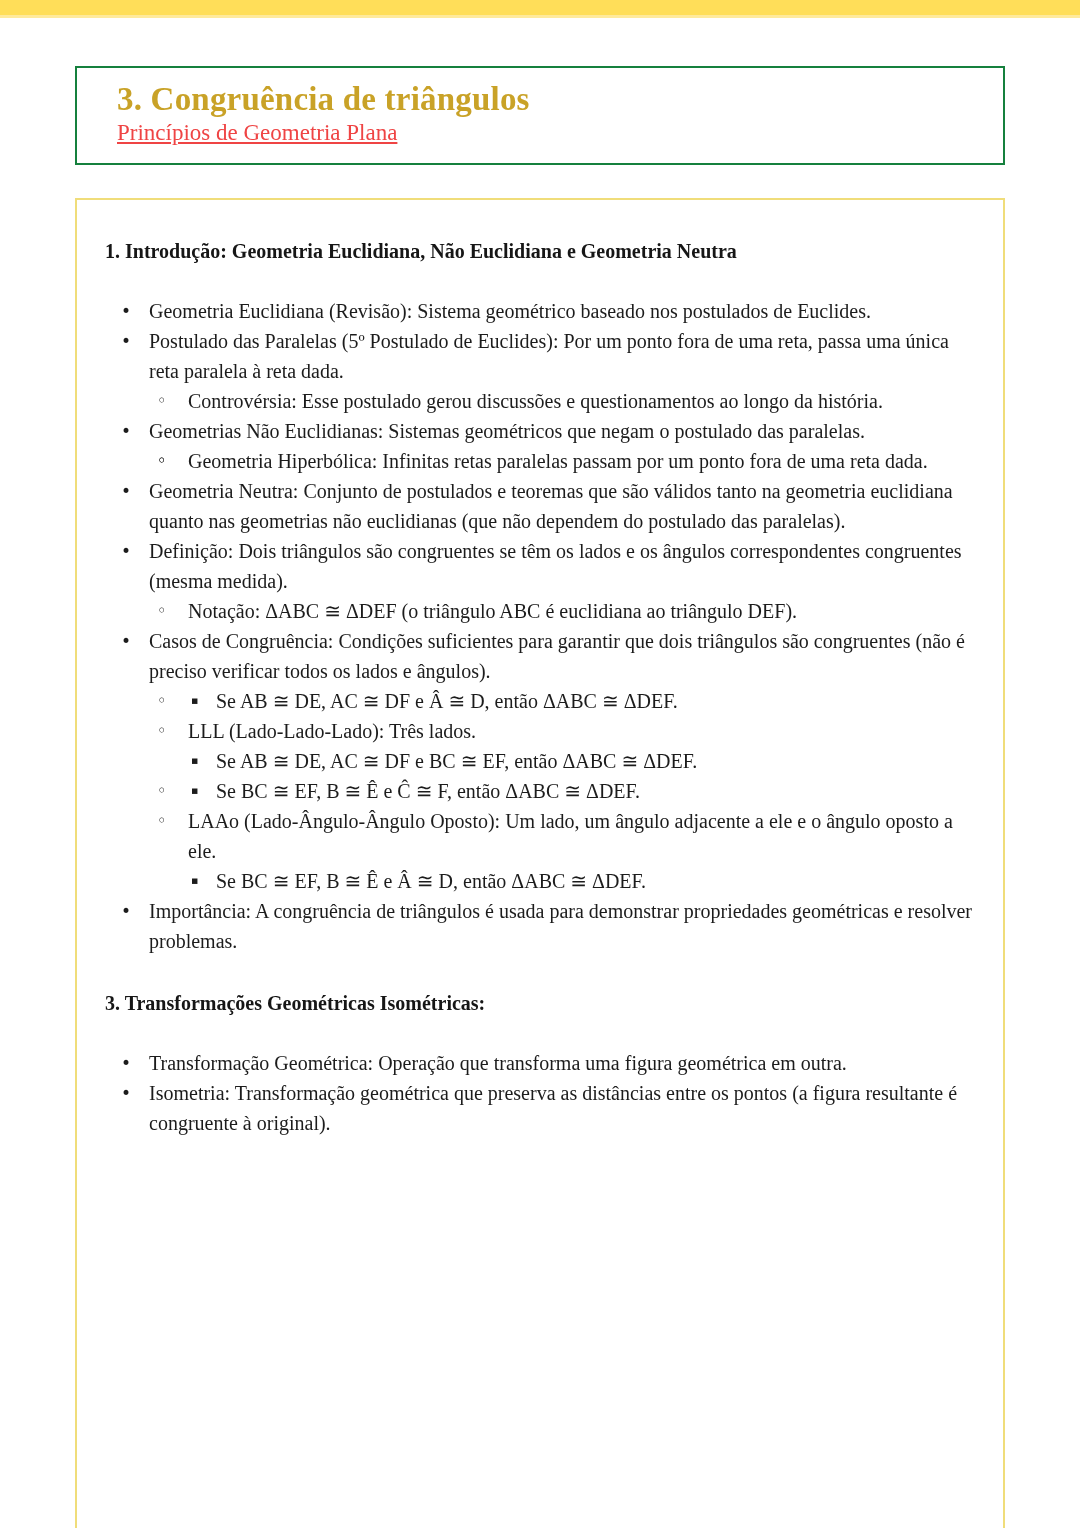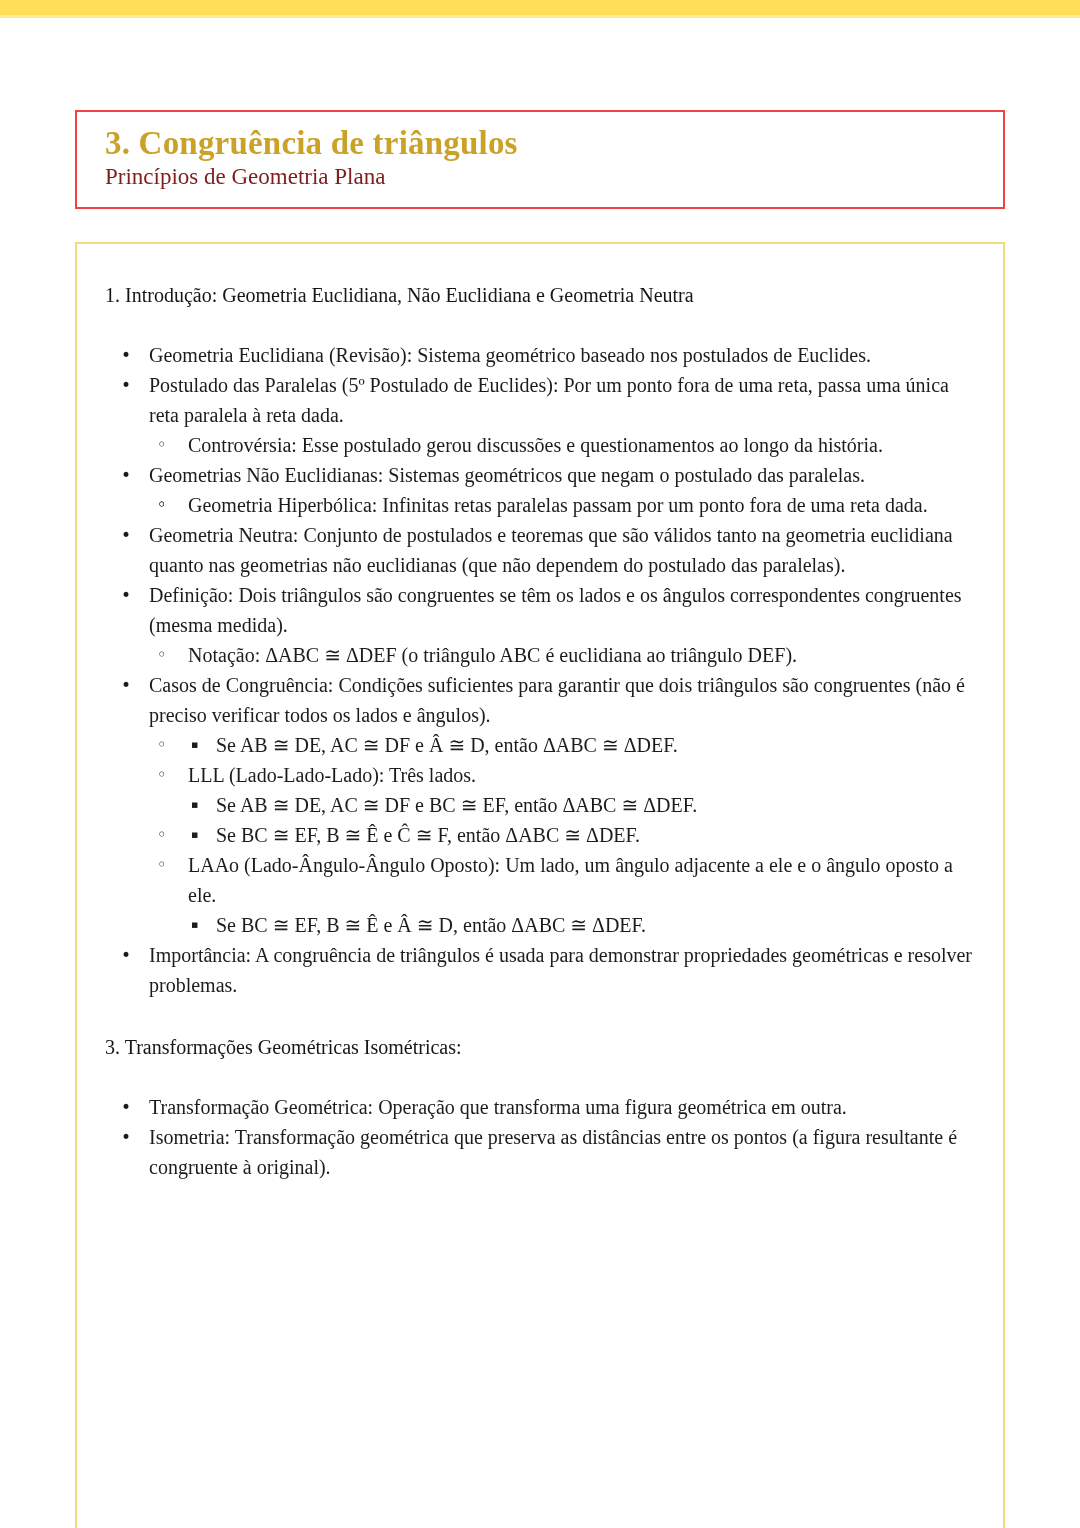--- a/index.html
+++ b/index.html
@@ -12,48 +12,49 @@
     color: #1c1c1c;
     position: relative;
   }
   .top-bar {
     width: 100%;
     height: 18px;
     background: #FFDE59;
     border-bottom: 3px solid #FFEA9C;
   }
   .title-box {
-    margin: 92px 75px 0 75px;
-    border: 2px solid #ef4444;
+    margin: 48px 75px 0 75px;
+    border: 2px solid #15803d;
     background: #ffffff;
-    padding: 13px 28px 16px 28px;
+    padding: 13px 28px 16px 40px;
   }
   .title-box h1 {
     font-size: 33px;
     font-weight: bold;
     color: #C9A227;
     line-height: 1.12;
     letter-spacing: 0.2px;
   }
   .title-box .subtitle {
     font-size: 23px;
-    color: #7f1d1d;
+    color: #ef4444;
     line-height: 1.2;
     margin-top: 1px;
+    text-decoration: underline;
   }
   .content-box {
     margin: 33px 75px 0 75px;
     border: 2px solid #F0DD7A;
     background: #ffffff;
     padding: 36px 28px 50px 28px;
     height: 1420px;
   }
   .sec-heading {
     font-size: 20px;
-    font-weight: normal;
+    font-weight: bold;
     line-height: 30px;
     margin: 32px 0 30px 0;
     color: #161616;
   }
   .sec-heading:first-child { margin-top: 0; }
   .item-list {
     list-style: none;
     font-size: 20px;
     line-height: 30px;
   }

